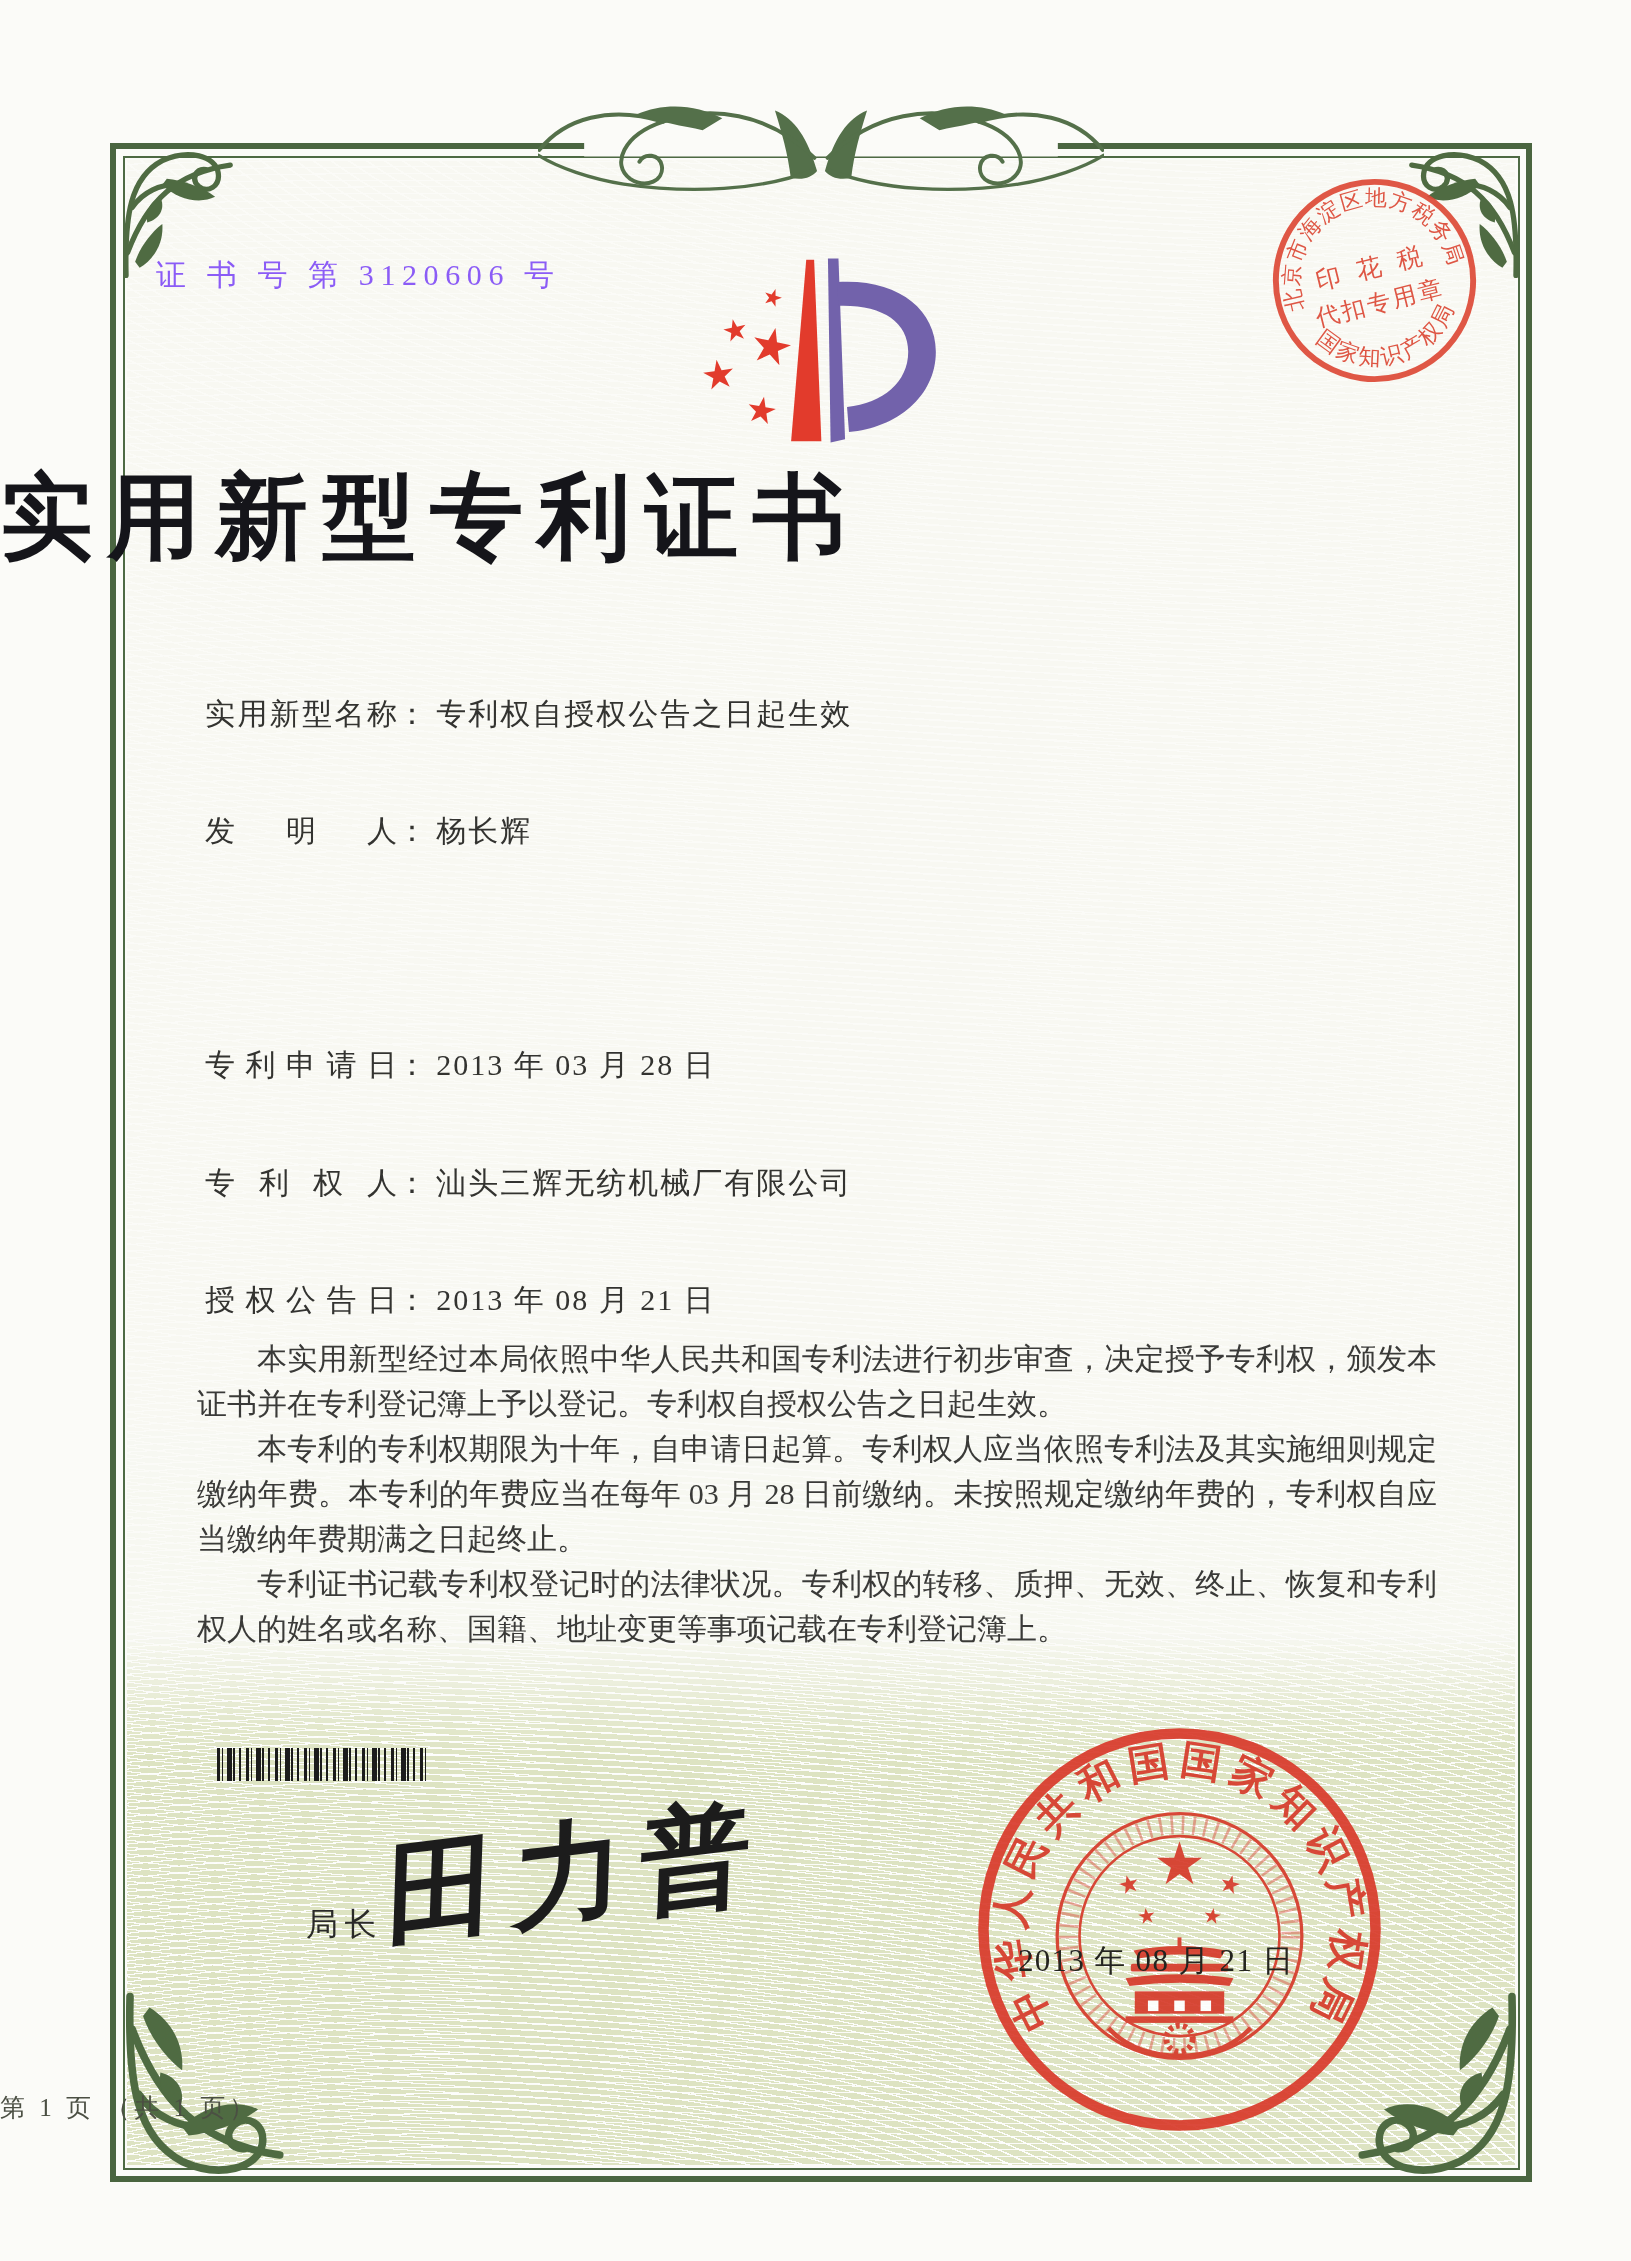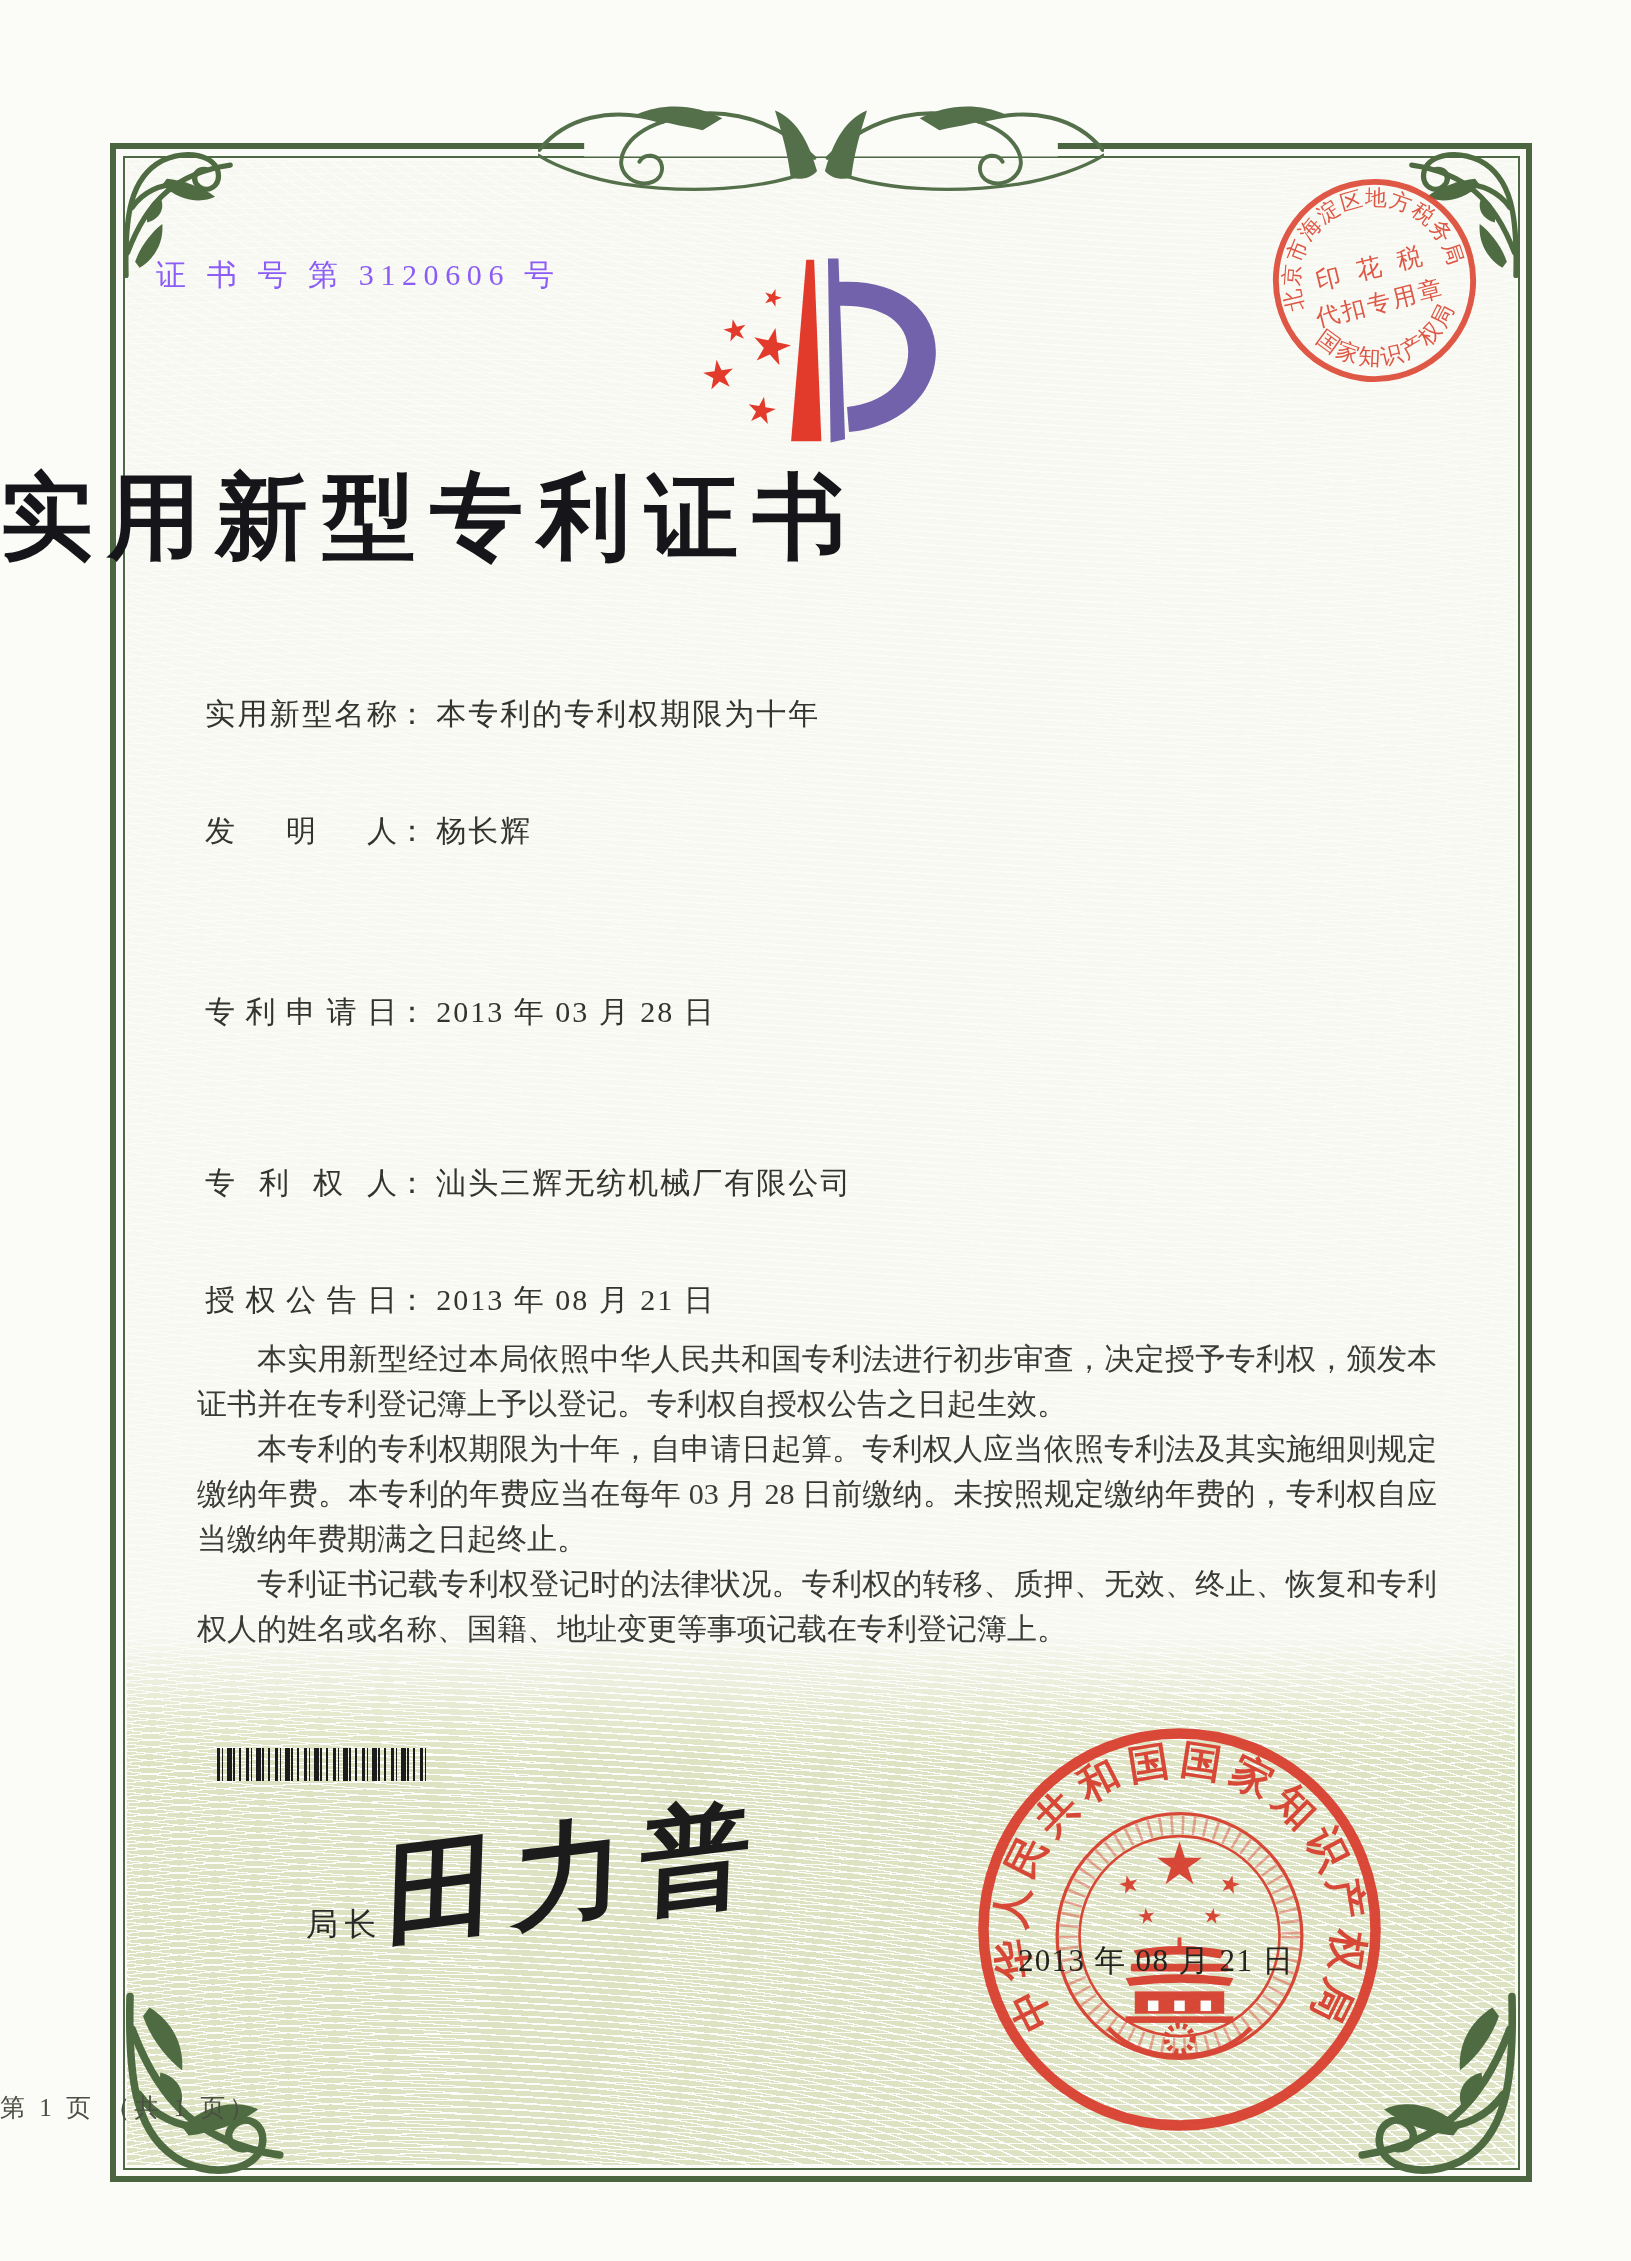--- a/index.html
+++ b/index.html
@@ -143,26 +143,26 @@
       <text font-size="33" fill="#dc4a37" letter-spacing="2"><textPath href="#taxTop" startOffset="4">北京市海淀区地方税务局</textPath></text>
       <text x="165" y="158" text-anchor="middle" font-size="38" fill="#dc4a37" letter-spacing="8">印 花 税</text>
       <text x="165" y="212" text-anchor="middle" font-size="36" fill="#dc4a37" letter-spacing="4">代扣专用章</text>
       <text font-size="34" fill="#dc4a37" letter-spacing="3"><textPath href="#taxBot" startOffset="8">国家知识产权局</textPath></text>
     </g>
   </svg>
 
   <h1 class="title">实用新型专利证书</h1>
 
   <div class="field" style="top:694px">
-    <span class="flabel">实用新型名称</span><span class="colon">：</span><span class="fvalue">本专利的专利权期限为十年</span>
+    <span class="flabel">实用新型名称</span><span class="colon">：</span><span class="fvalue">专利权自授权公告之日起生效</span>
   </div>
   <div class="field" style="top:811px">
     <span class="flabel">发明人</span><span class="colon">：</span><span class="fvalue">杨长辉</span>
   </div>
-  <div class="field" style="top:992px">
+  <div class="field" style="top:1045px">
     <span class="flabel">专利申请日</span><span class="colon">：</span><span class="fvalue">2013 年 03 月 28 日</span>
   </div>
   <div class="field" style="top:1163px">
     <span class="flabel">专利权人</span><span class="colon">：</span><span class="fvalue">汕头三辉无纺机械厂有限公司</span>
   </div>
   <div class="field" style="top:1280px">
     <span class="flabel">授权公告日</span><span class="colon">：</span><span class="fvalue">2013 年 08 月 21 日</span>
   </div>
 
   <div class="paras">

